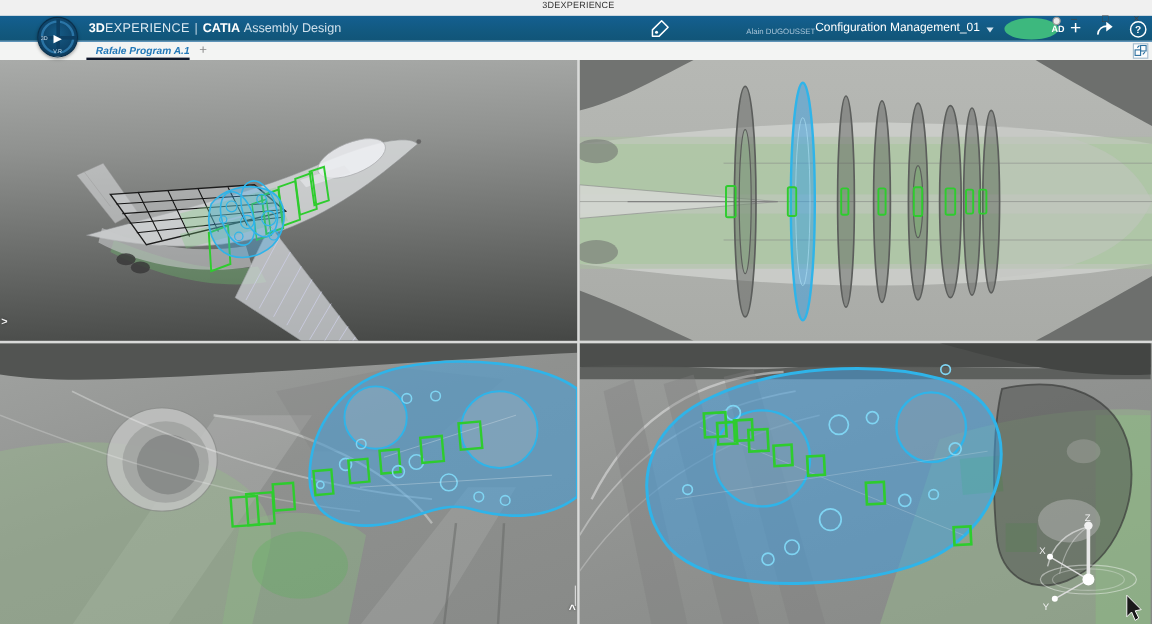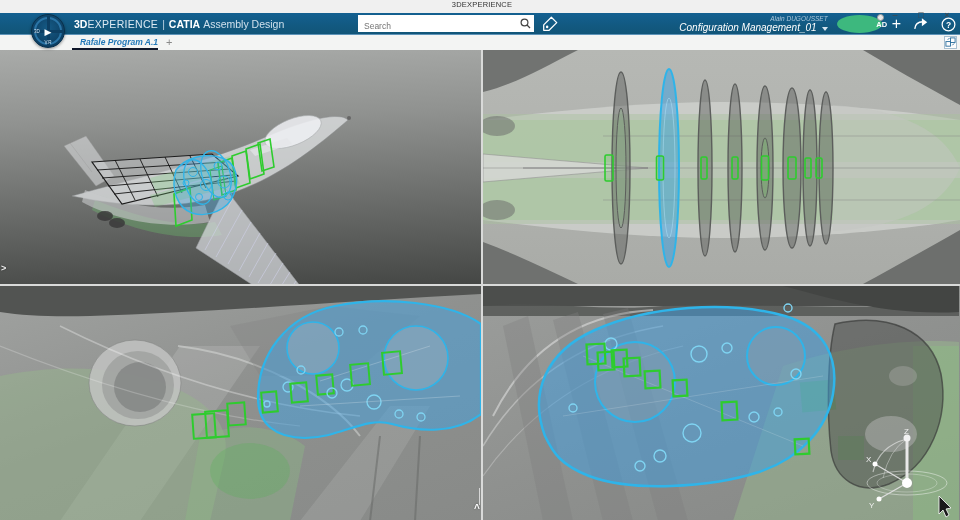--- a/index.html
+++ b/index.html
@@ -25,21 +25,21 @@
   .brand b { font-weight:bold; }
   .brand .lt { font-weight:normal; color:#dce9f2; letter-spacing:.3px; }
   .brand .mod { color:#cfe0ec; margin-left:3px;text-align:right; }
   .brand .sep { margin:0 4px; color:#bcd3e2; }
   .search { position:absolute; left:358px; top:2px; width:176px; height:17px; background:#fff; }
   .search input { width:100%; height:100%; border:0; outline:none; font-size:8.5px;
     padding:0 18px 0 6px; color:#555; font-family:"Liberation Sans",sans-serif; background:transparent; }
   .search svg { position:absolute; right:3px; top:3px; }
   .tagicon { position:absolute; left:541px; top:2px; }
   .right-cluster { position:absolute; right:4px; top:0; height:22px; display:flex; align-items:center; }
-  .userblock { display:flex; flex-direction:column; align-items:flex-end; margin-right:9px;font-style:italic; }
+  .userblock { display:flex; align-items:flex-end; margin-right:9px; }
   .username { font-size:6.5px; color:#aac6da; line-height:7px; }
   .contextrow { display:flex; align-items:center; }
   .contextname { font-size:10px; color:#fff; line-height:12px; }
   .caret { width:0; height:0; border-left:3px solid transparent; border-right:3px solid transparent;
     border-top:4px solid #d5e4ef; margin-left:5px; margin-top:2px; }
   .avatar { width:18px; height:18px; border-radius:50%; background:#3db87e; color:#fff;
     font-size:7.5px; font-weight:bold; display:flex; align-items:center; justify-content:center;
     position:relative; margin-right:10px;padding-left:45px; }
   .avatar .dot { position:absolute; right:-2px; top:-1px; width:7px; height:7px; border-radius:50%;
     background:#e8e8e8; border:1px solid #9a9a9a; }
@@ -105,27 +105,20 @@
 
   <div class="appbar">
     <svg class="dslogo" width="26" height="20" viewBox="0 0 26 20">
       <path d="M4 16 C1 12 2 7 6 5 C10 3 15 4 16 8 C17 11 14 12 12 11 C15 12 17 14 15 17 C13 19 8 19 6 17" fill="none" stroke="#ffffff" stroke-width="1.6" stroke-linecap="round"></path>
       <path d="M17 3 C21 2 24 4 24 7" fill="none" stroke="#ffffff" stroke-width="1.4" stroke-linecap="round"></path>
     </svg>
     <div class="brand">
       <b>3D</b><span class="lt">EXPERIENCE</span><span class="sep">|</span><b>CATIA</b><span class="mod">Assembly Design</span>
     </div>
 
-    <div class="search">
-      <input type="text" placeholder="Search" style="">
-      <svg width="11" height="11" viewBox="0 0 11 11">
-        <circle cx="4.5" cy="4.5" r="3.4" fill="none" stroke="#444" stroke-width="1.2"></circle>
-        <line x1="7" y1="7" x2="10" y2="10" stroke="#444" stroke-width="1.3"></line>
-      </svg>
-    </div>
     <svg class="tagicon" width="18" height="18" viewBox="0 0 20 20">
       <path d="M11.5 2.5 L17.5 8.5 L9 17 L3 17 L3 11 Z" fill="none" stroke="#fff" stroke-width="1.4" stroke-linejoin="round"></path>
       <circle cx="6.8" cy="13.2" r="1.4" fill="#fff"></circle>
     </svg>
 
     <div class="right-cluster">
       <div class="userblock">
         <span class="username">Alain DUGOUSSET</span>
         <span class="contextrow">
           <span class="contextname">Configuration Management_01</span>

